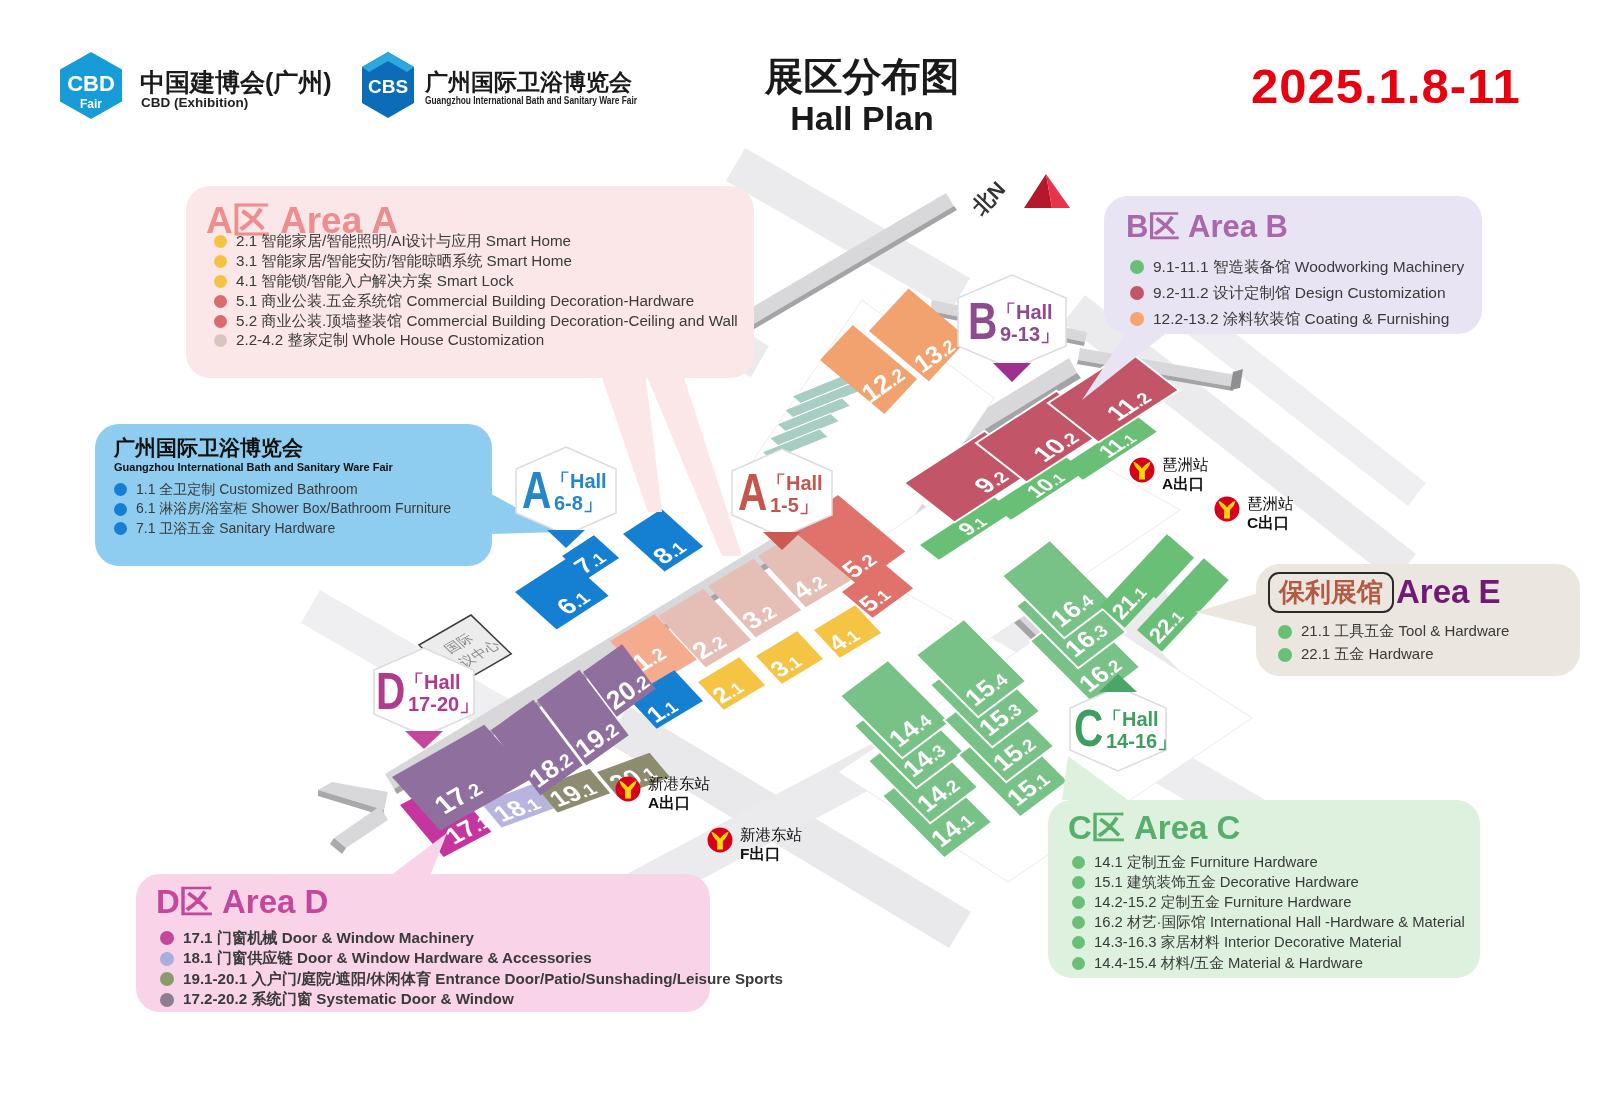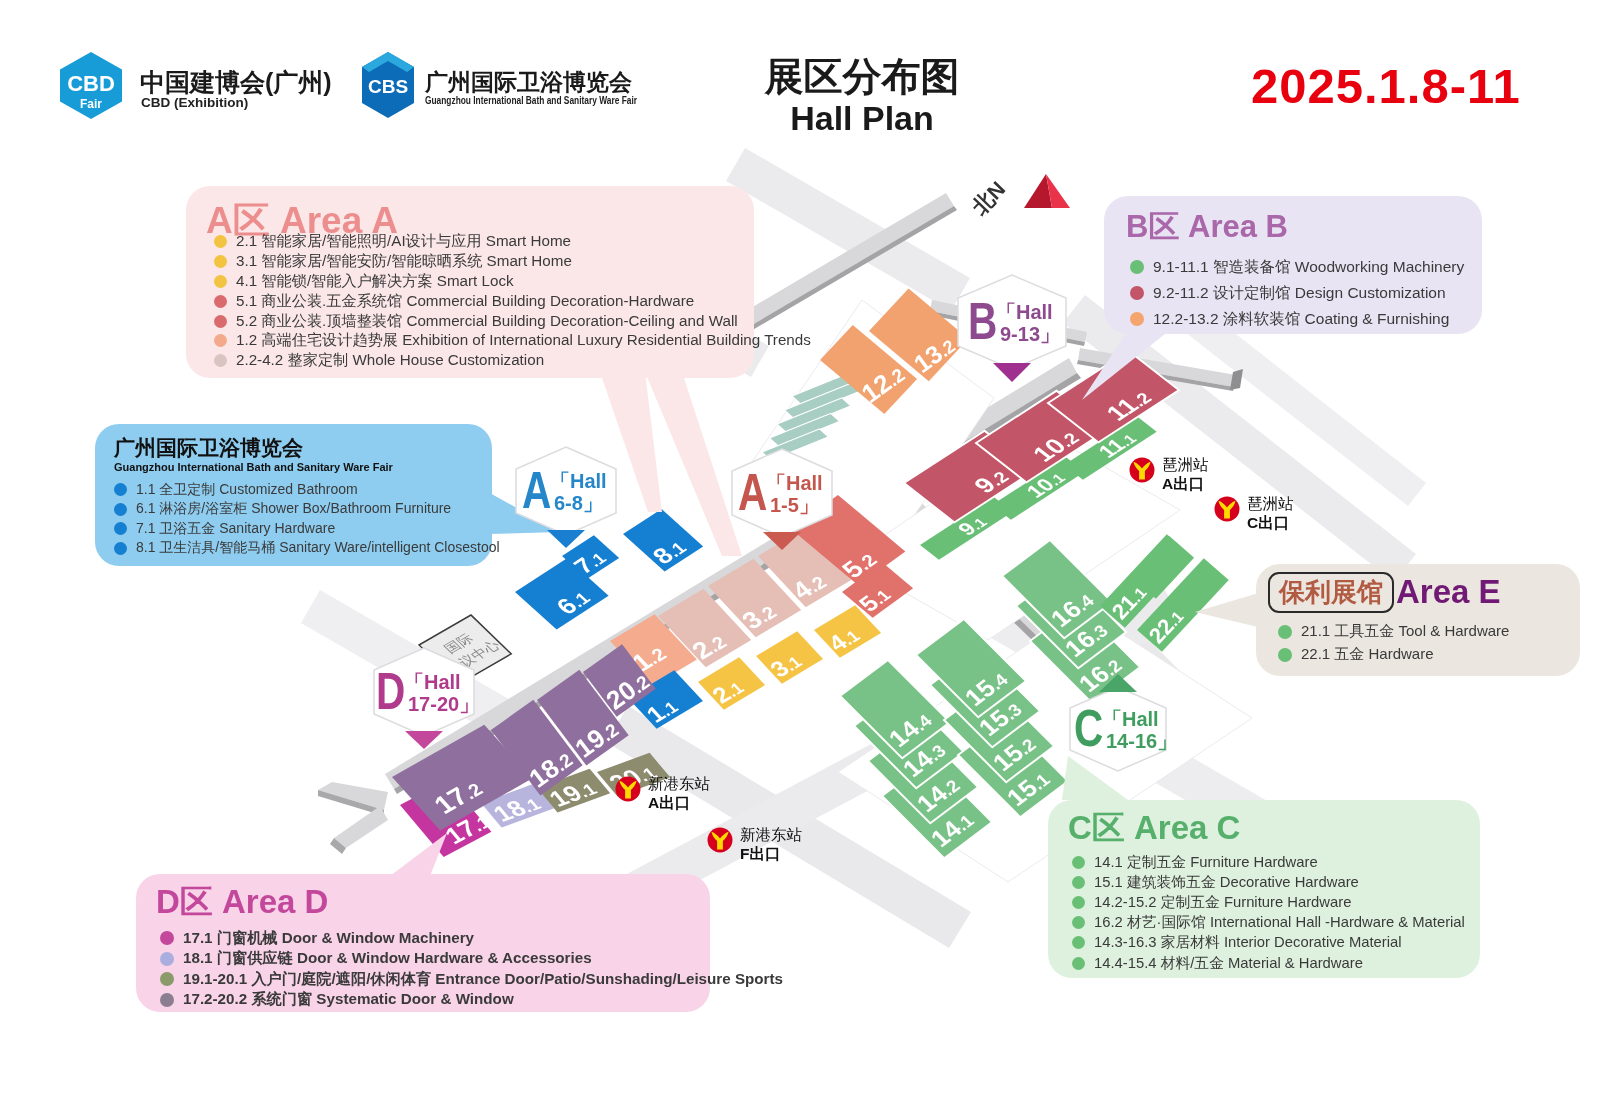--- a/index.html
+++ b/index.html
@@ -424,33 +424,31 @@
 </svg>
 
 <div class="legend" style="left:186px;top:186px;width:568px;height:192px;background:#fbe7e8;">
   <div class="abs" style="left:20px;top:10px;font-size:37px;font-weight:bold;color:#ec8e8e;">A区 Area A</div>
   <div class="abs" style="left:28px;top:46px;font-size:15.2px;">
     <div class="row" style="height:19.8px"><span class="dot" style="width:13px;height:13px;background:#f2c441"></span>2.1 智能家居/智能照明/AI设计与应用 Smart Home</div>
     <div class="row" style="height:19.8px"><span class="dot" style="width:13px;height:13px;background:#f2c441"></span>3.1 智能家居/智能安防/智能晾晒系统 Smart Home</div>
     <div class="row" style="height:19.8px"><span class="dot" style="width:13px;height:13px;background:#f2c441"></span>4.1 智能锁/智能入户解决方案 Smart Lock</div>
     <div class="row" style="height:19.8px"><span class="dot" style="width:13px;height:13px;background:#d96a6e"></span>5.1 商业公装.五金系统馆 Commercial Building Decoration-Hardware</div>
     <div class="row" style="height:19.8px"><span class="dot" style="width:13px;height:13px;background:#d96a6e"></span>5.2 商业公装.顶墙整装馆 Commercial Building Decoration-Ceiling and Wall</div>
-    <div class="row" style="height:19.8px"><span class="dot" style="width:13px;height:13px;background:#f2a98c"></span>1.2 高端住宅设计趋势展 Exhibition of International Luxury Residential Building Trends</div>
     <div class="row" style="height:19.8px"><span class="dot" style="width:13px;height:13px;background:#d9c4c1"></span>2.2-4.2 整家定制 Whole House Customization</div>
   </div>
 </div>
 
 <div class="legend" style="left:95px;top:424px;width:397px;height:142px;background:#8ecdf0;">
   <div class="abs" style="left:19px;top:10px;font-size:21px;font-weight:bold;color:#111;">广州国际卫浴博览会</div>
   <div class="abs" style="left:19px;top:37px;font-size:11px;font-weight:bold;color:#111;">Guangzhou International Bath and Sanitary Ware Fair</div>
   <div class="abs" style="left:19px;top:56px;font-size:14px;">
     <div class="row" style="height:19.5px"><span class="dot" style="width:13px;height:13px;background:#157fd1"></span>1.1 全卫定制 Customized Bathroom</div>
     <div class="row" style="height:19.5px"><span class="dot" style="width:13px;height:13px;background:#157fd1"></span>6.1 淋浴房/浴室柜 Shower Box/Bathroom Furniture</div>
     <div class="row" style="height:19.5px"><span class="dot" style="width:13px;height:13px;background:#157fd1"></span>7.1 卫浴五金 Sanitary Hardware</div>
-    <div class="row" style="height:19.5px"><span class="dot" style="width:13px;height:13px;background:#157fd1"></span>8.1 卫生洁具/智能马桶 Sanitary Ware/intelligent Closestool</div>
   </div>
 </div>
 
 <div class="legend" style="left:1104px;top:196px;width:378px;height:138px;background:#e8e4f3;">
   <div class="abs" style="left:22px;top:10px;font-size:31px;font-weight:bold;color:#aa68aa;text-align:right;">B区 Area B</div>
   <div class="abs" style="left:26px;top:58px;font-size:15.5px;">
     <div class="row" style="height:26px"><span class="dot" style="width:14px;height:14px;background:#6abf77"></span>9.1-11.1 智造装备馆 Woodworking Machinery</div>
     <div class="row" style="height:26px"><span class="dot" style="width:14px;height:14px;background:#c25568"></span>9.2-11.2 设计定制馆 Design Customization</div>
     <div class="row" style="height:26px"><span class="dot" style="width:14px;height:14px;background:#f4a46d"></span>12.2-13.2 涂料软装馆 Coating &amp; Furnishing</div>
   </div>

